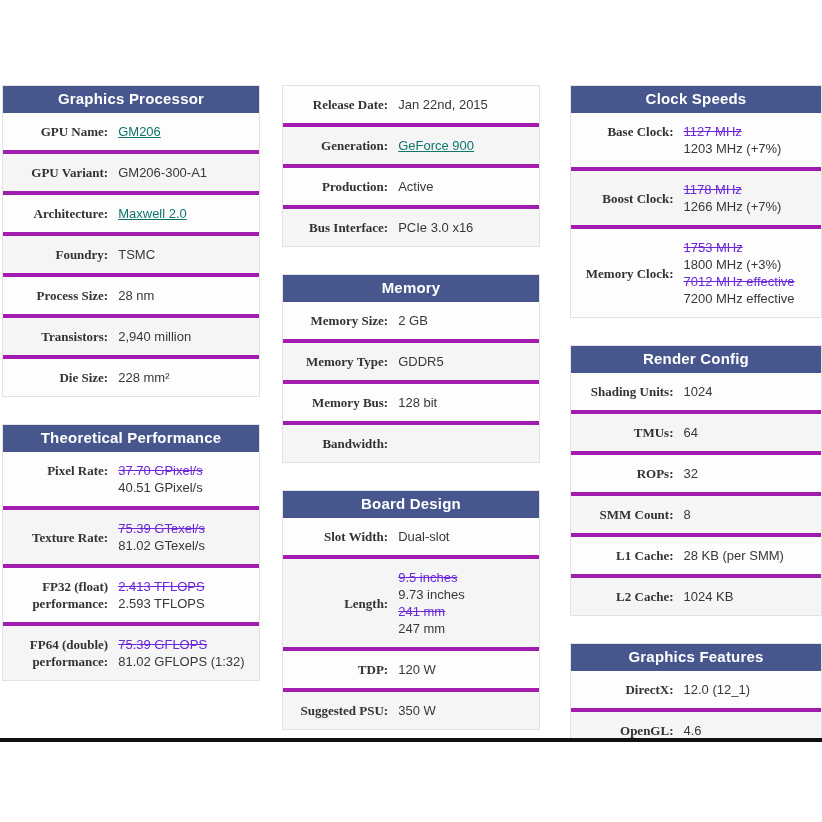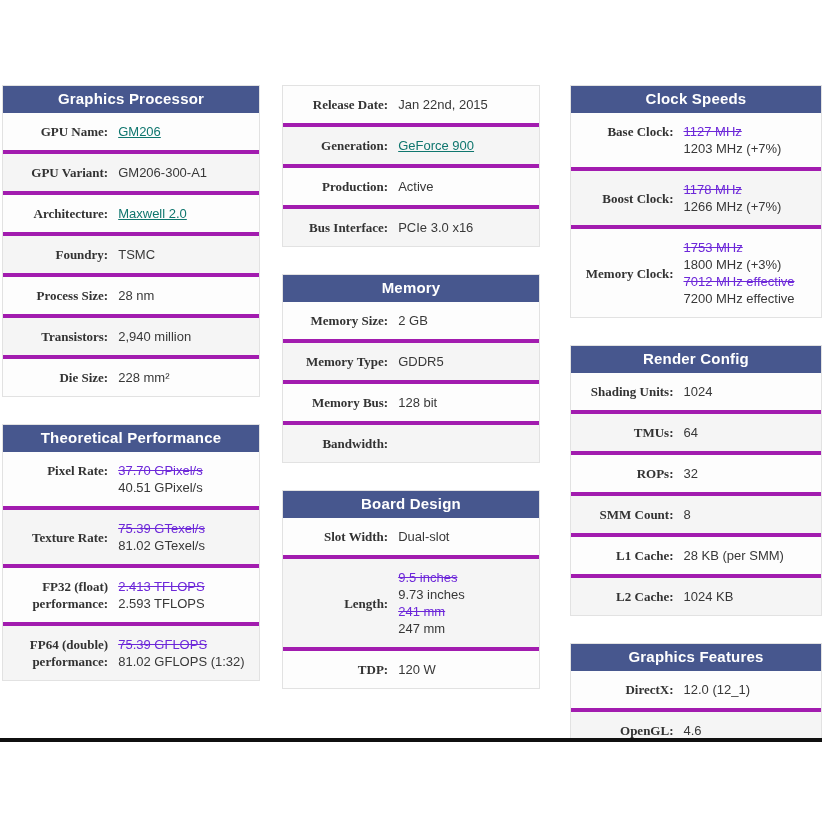--- a/index.html
+++ b/index.html
@@ -197,20 +197,26 @@
               <span class="line strike">241 mm</span>
               <span class="line">247 mm</span>
             </div>
           </div>
           <div class="row">
             <div class="label">TDP:</div>
             <div class="value">
               <span class="line">120 W</span>
             </div>
           </div>
+          <div class="row alt">
+            <div class="label">Suggested PSU:</div>
+            <div class="value">
+              <span class="line">350 W</span>
+            </div>
+          </div>
         </div>
     </section>
   </div>
 
   <div class="col col-right">
     <section class="spec-table">
       <header class="spec-header">Clock Speeds</header>
       <div class="rows">
           <div class="row">
             <div class="label">Base Clock:</div>

